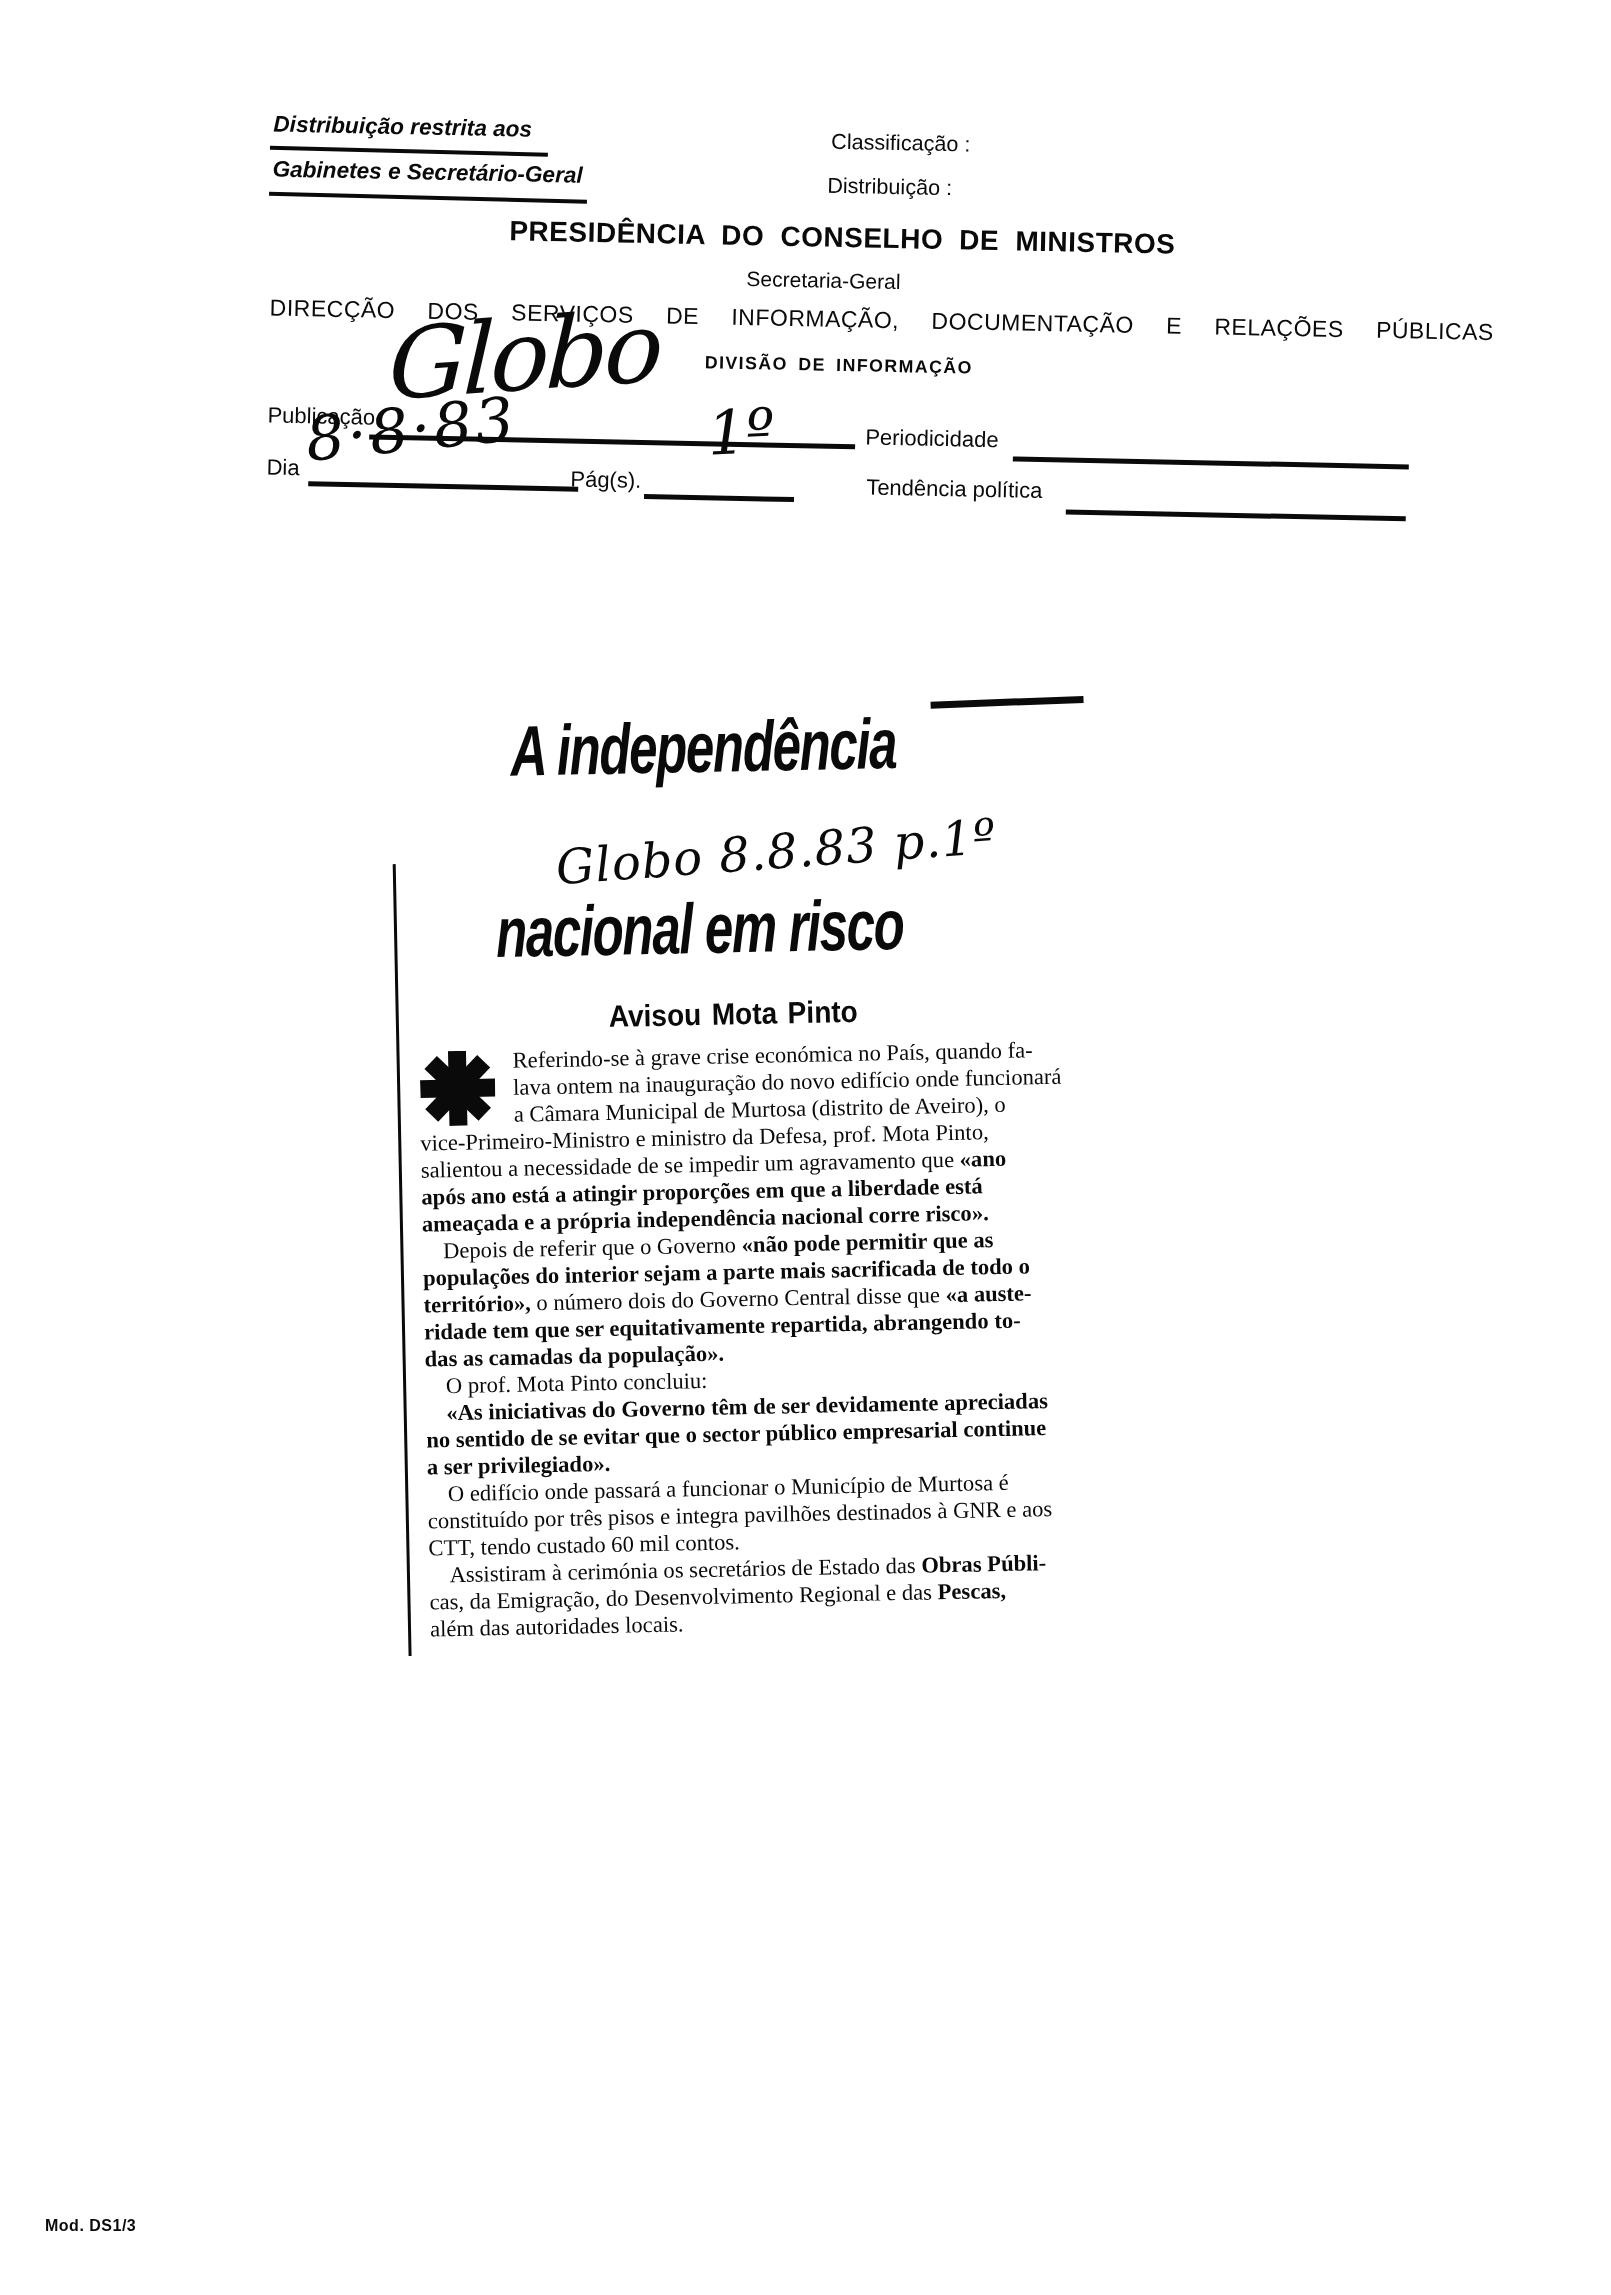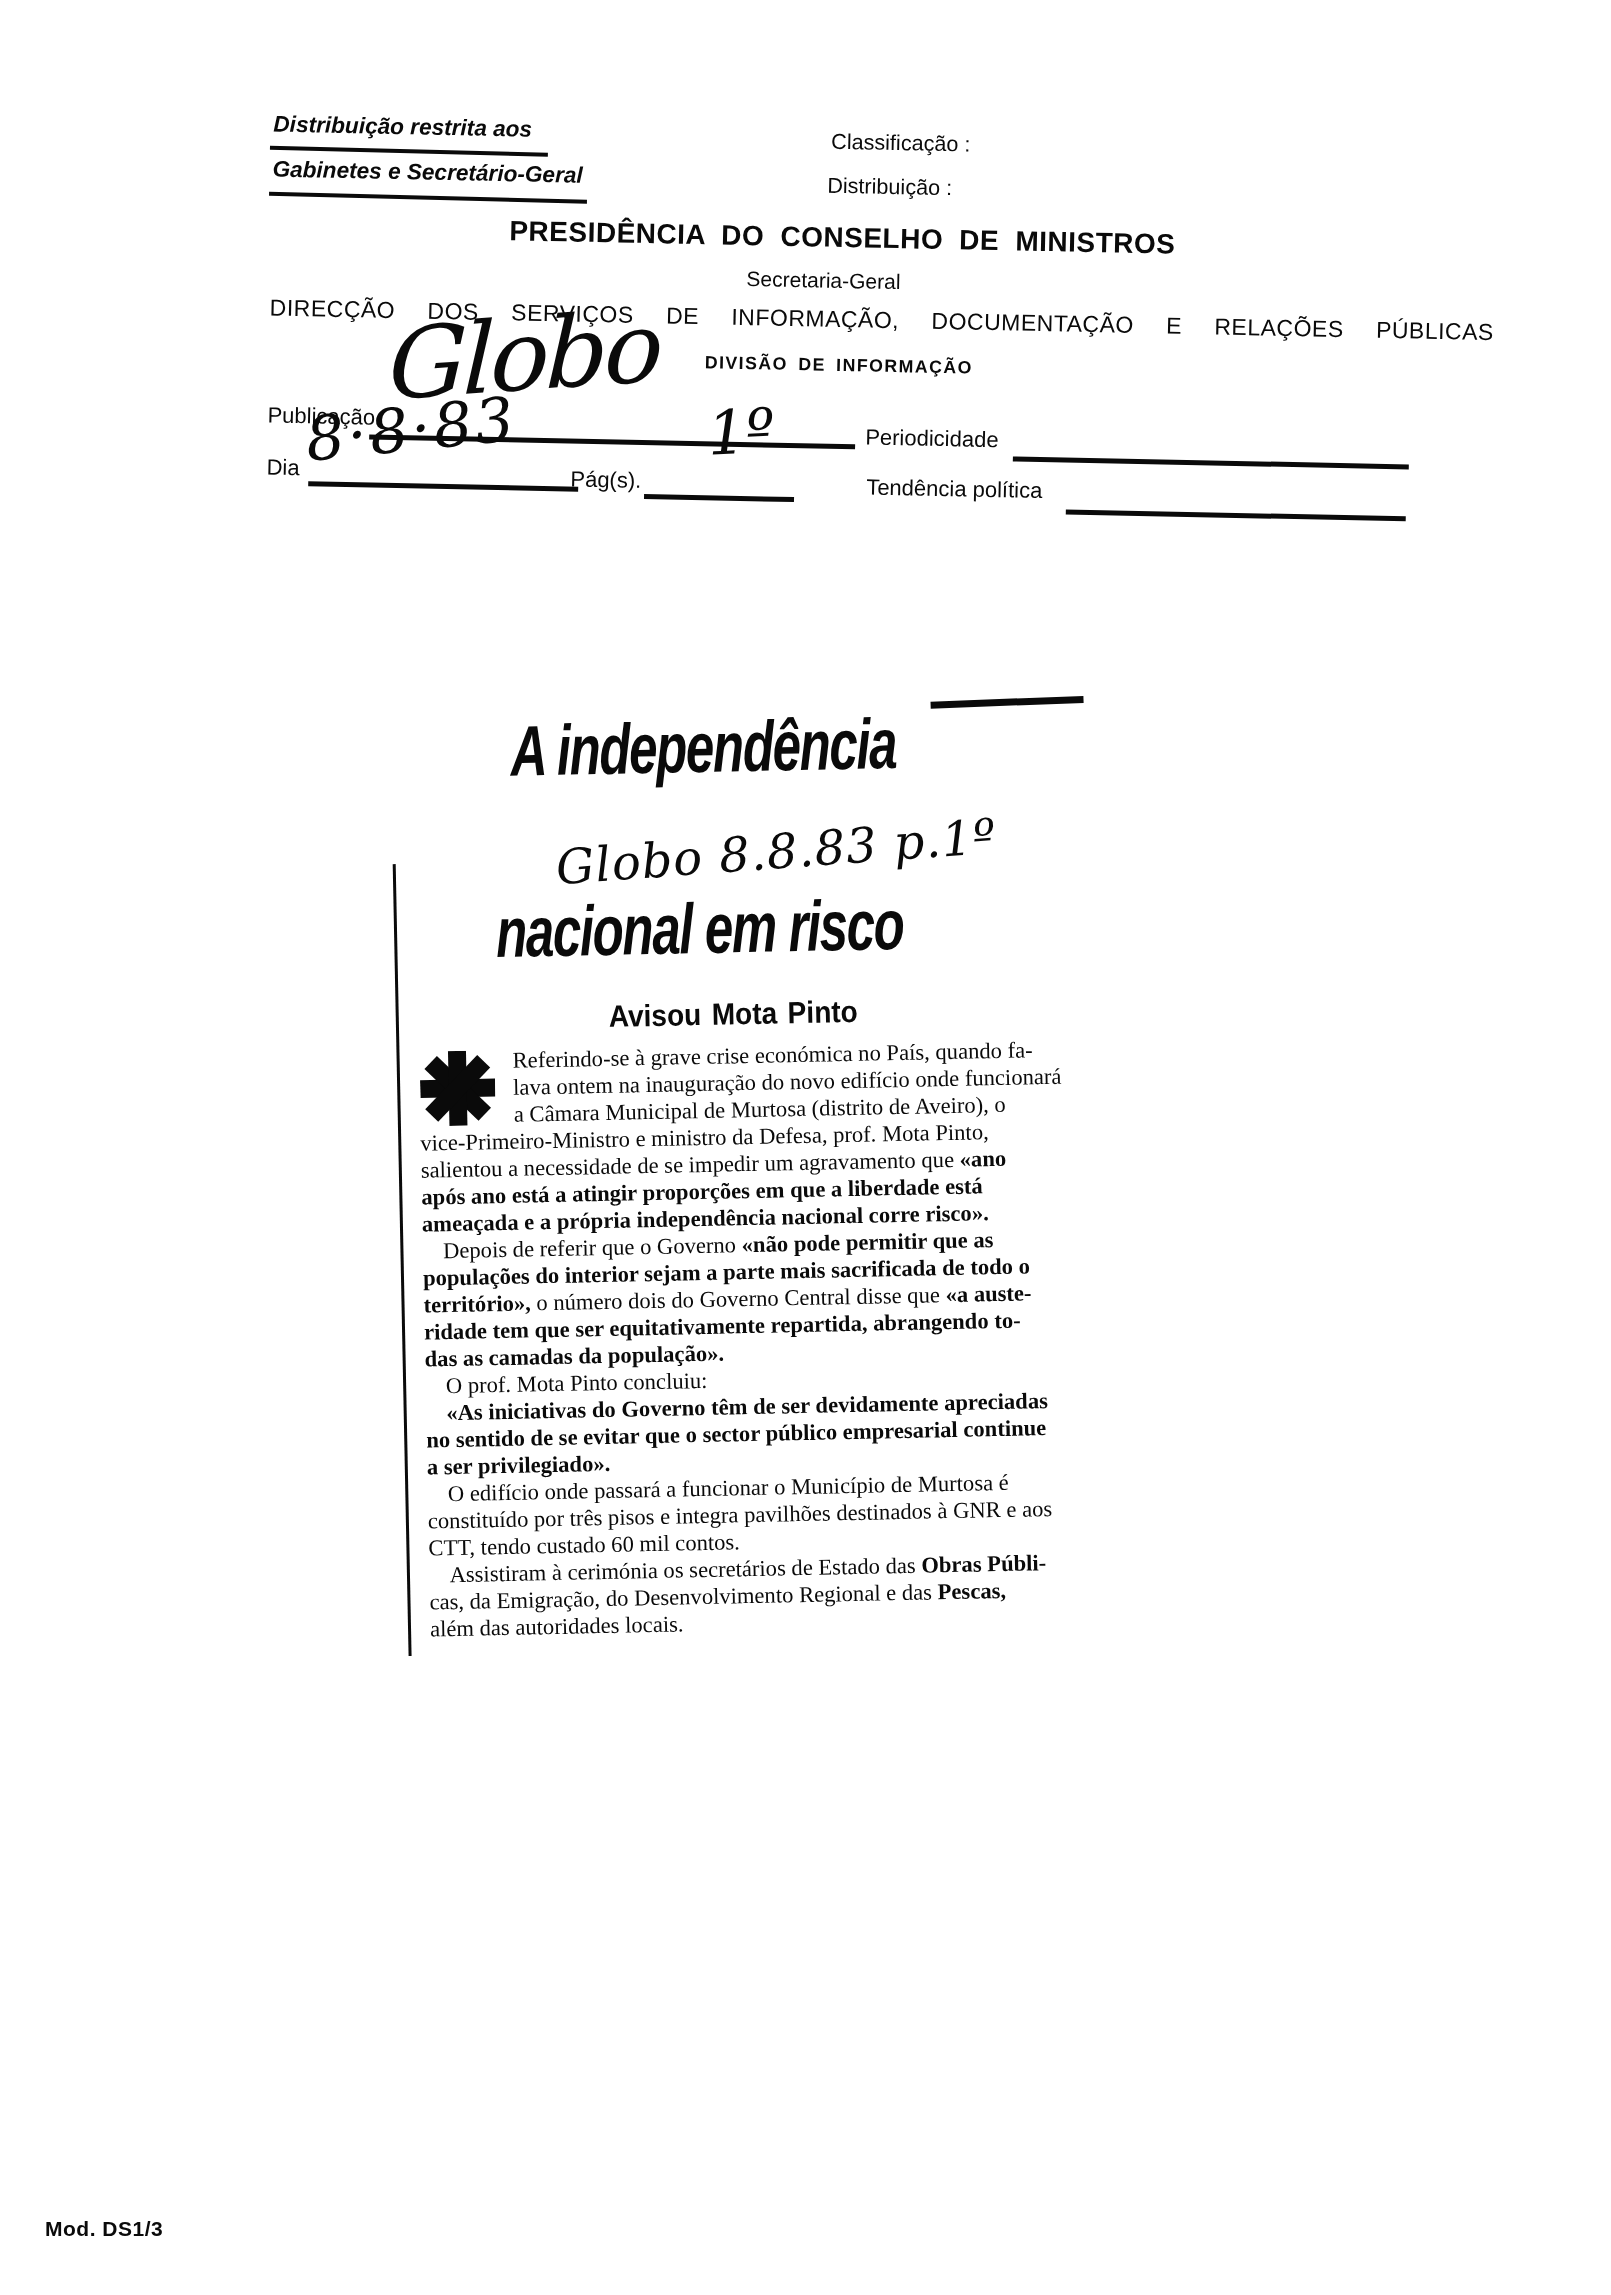--- a/index.html
+++ b/index.html
@@ -47,21 +47,21 @@
   .subhead{left:613px;top:1003px;font-size:30.5px;font-weight:700;transform:scaleX(.92);transform-origin:left top;word-spacing:2.9px;}
   .vrule{left:400px;top:864px;width:2.5px;height:792px;}
   .star{left:423px;top:1052px;width:75px;height:75px;}
 
   .article{left:422px;top:1049px;width:737px;font-size:22.6px;}
   .ln{height:27px;line-height:27px;white-space:nowrap;}
   .ln .b{font-weight:700;}
   .ind-drop{padding-left:94px;}
   .ind-para{padding-left:20.6px;}
 
-  .footer{left:45px;top:2217px;font-size:21px;font-weight:700;letter-spacing:0.5px;}
+  .footer{left:45px;top:2217px;font-size:16px;font-weight:700;letter-spacing:0.5px;}
 </style>
 </head>
 <body>
 
 <div class="page">
 
   <section class="form-head">
     <div class="abs sans dist-line d1">Distribuição restrita aos</div>
     <div class="rule u1"></div>
     <div class="abs sans dist-line d2">Gabinetes e Secretário-Geral</div>

